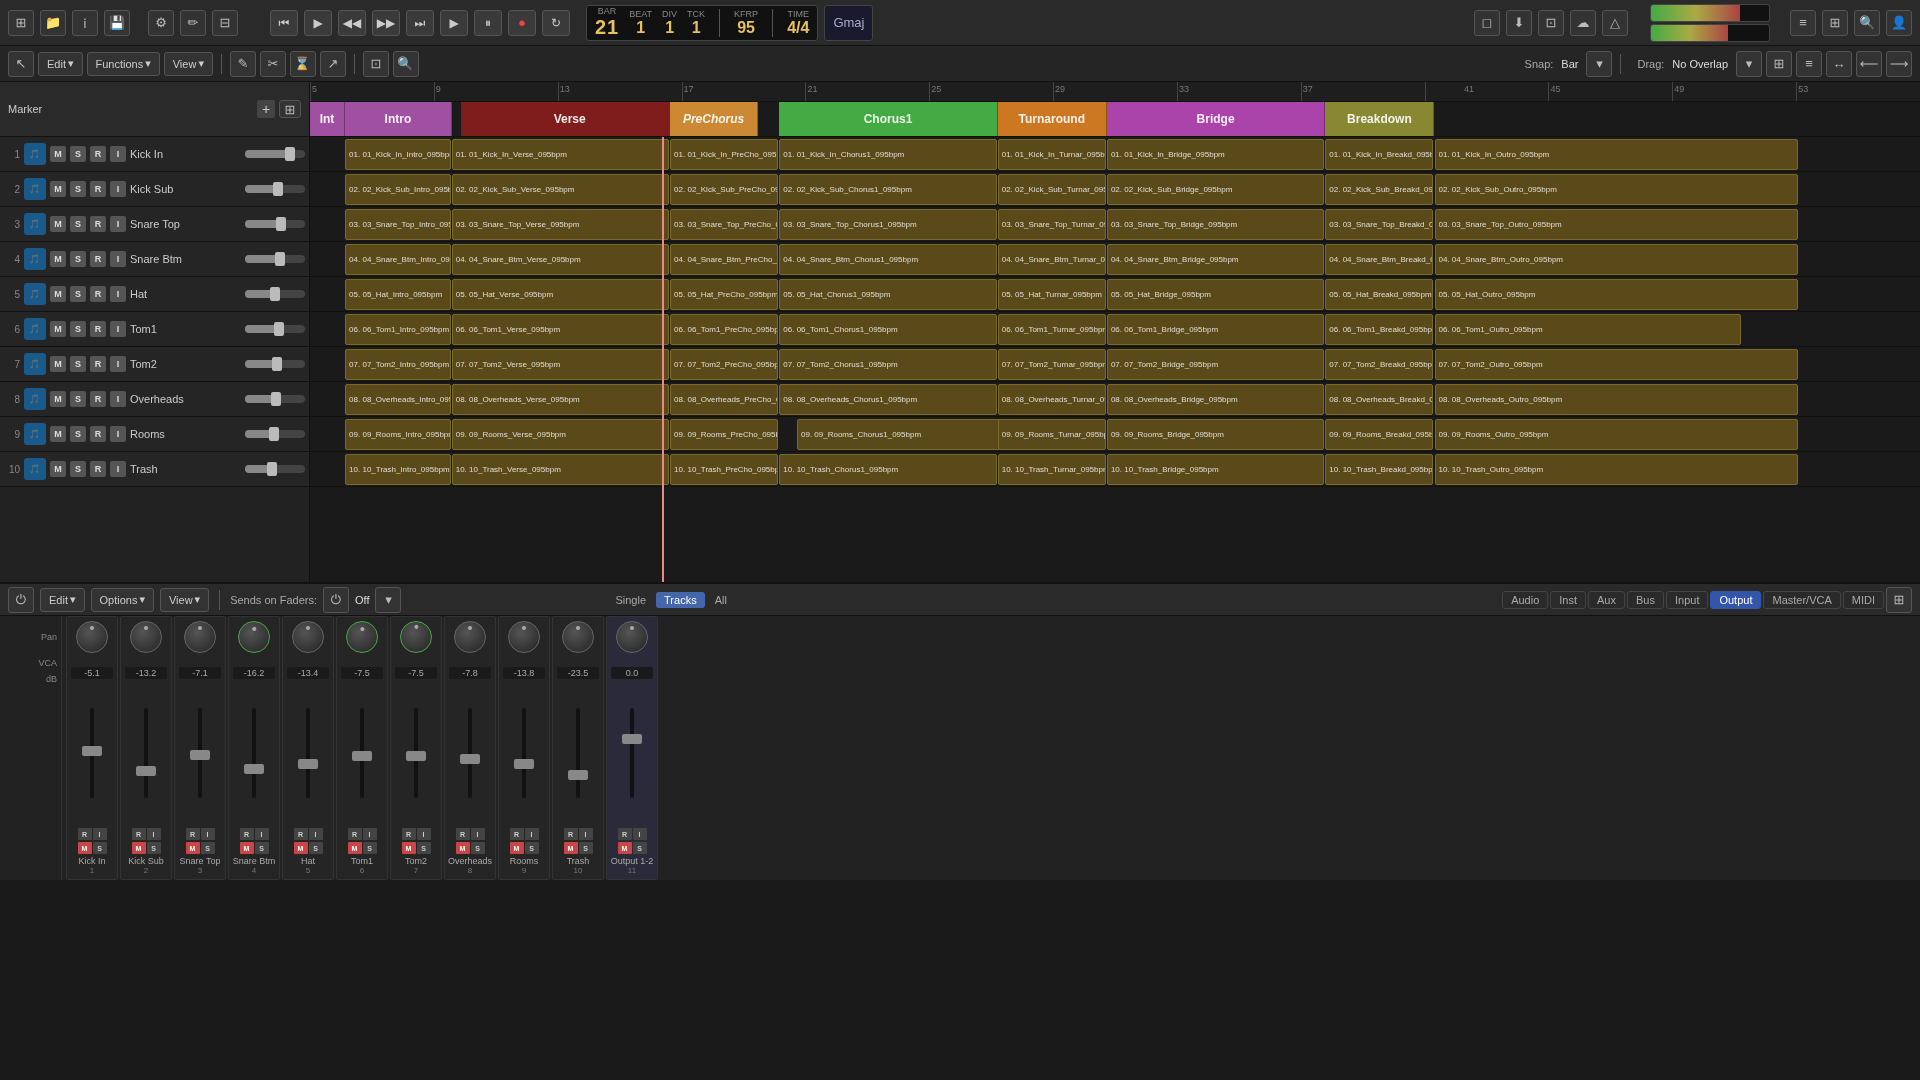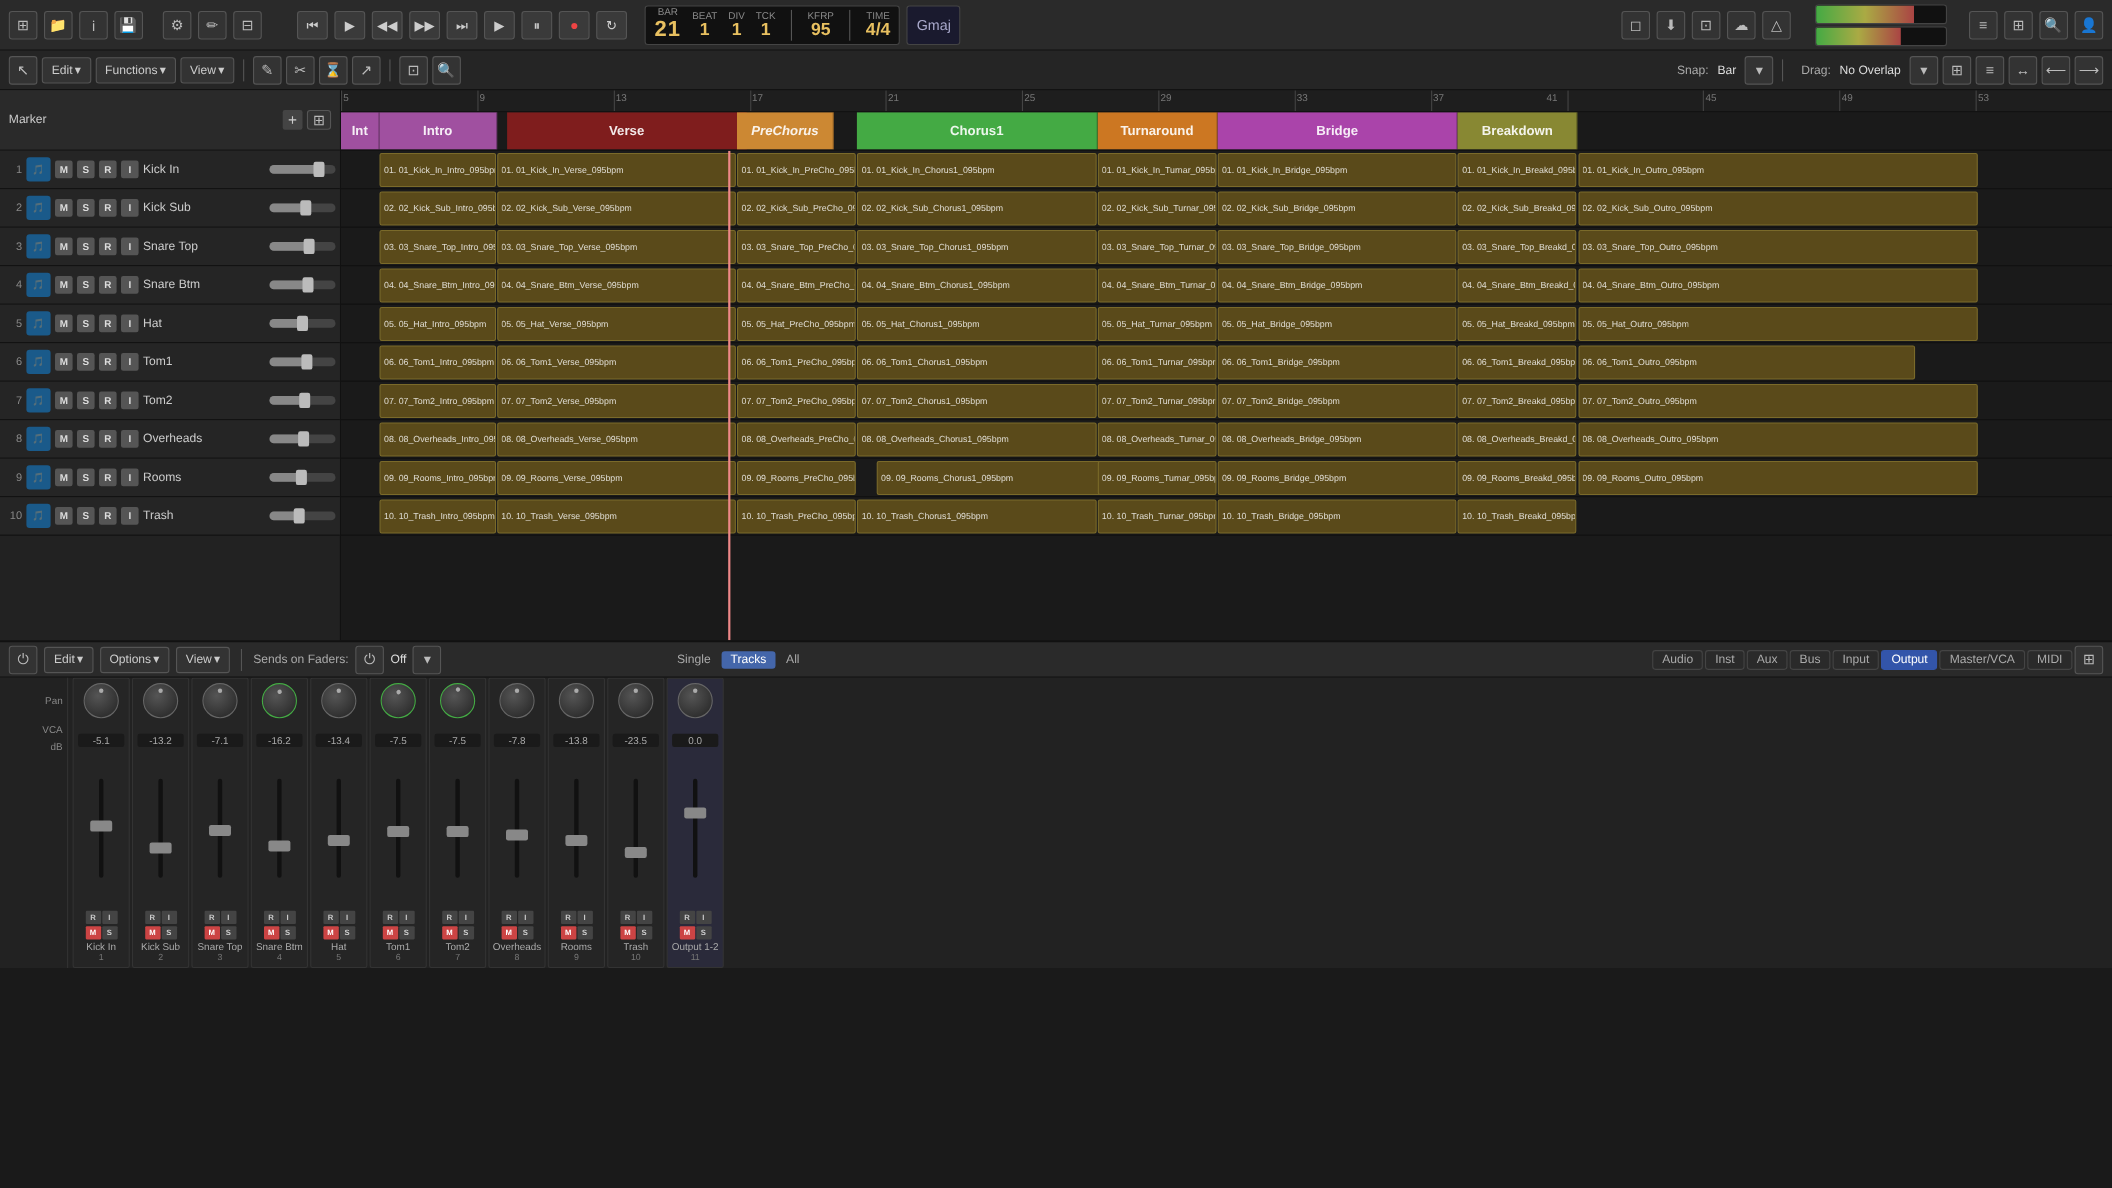--- a/index.html
+++ b/index.html
@@ -755,21 +755,21 @@
         <div class="ruler-mark" style="left: 497.385px;">21</div>
         <div class="ruler-line" style="left: 619.231px;"></div>
         <div class="ruler-mark" style="left: 621.231px;">25</div>
         <div class="ruler-line" style="left: 743.077px;"></div>
         <div class="ruler-mark" style="left: 745.077px;">29</div>
         <div class="ruler-line" style="left: 866.923px;"></div>
         <div class="ruler-mark" style="left: 868.923px;">33</div>
         <div class="ruler-line" style="left: 990.769px;"></div>
         <div class="ruler-mark" style="left: 992.769px;">37</div>
         <div class="ruler-line" style="left: 1114.62px;"></div>
-        <div class="ruler-mark" style="left: 1096px;">41</div>
+        <div class="ruler-mark" style="left: 1154px;">41</div>
         <div class="ruler-line" style="left: 1238.46px;"></div>
         <div class="ruler-mark" style="left: 1240.46px;">45</div>
         <div class="ruler-line" style="left: 1362.31px;"></div>
         <div class="ruler-mark" style="left: 1364.31px;">49</div>
         <div class="ruler-line" style="left: 1486.15px;"></div>
         <div class="ruler-mark" style="left: 1488.15px;">53</div>
       </div>
 
     <div class="sections-row" id="sections-el">
     <div class="section-block" style="left: 0px; width: 35.1px; background: rgb(160, 80, 160);">Int</div>
@@ -1032,20 +1032,23 @@
       <span class="clip-label">10. 10_Trash_Chorus1_095bpm</span>
     </div>
           <div class="track-clip clip-drum" style="left: 687.7px; width: 108.2px;">
       <span class="clip-label">10. 10_Trash_Turnar_095bpm</span>
     </div>
           <div class="track-clip clip-drum" style="left: 796.9px; width: 217.4px;">
       <span class="clip-label">10. 10_Trash_Bridge_095bpm</span>
     </div>
           <div class="track-clip clip-drum" style="left: 1015.3px; width: 108.2px;">
       <span class="clip-label">10. 10_Trash_Breakd_095bpm</span>
+    </div>
+          <div class="track-clip clip-drum" style="left: 1124.5px; width: 363px;">
+      <span class="clip-label">10. 10_Trash_Outro_095bpm</span>
     </div>
         </div>
       </div>
   </div>
 </div>
 
 <div class="mixer-area">
   <div class="mixer-toolbar">
     <div class="icon-btn">⏻</div>
     <div class="edit-btn">

